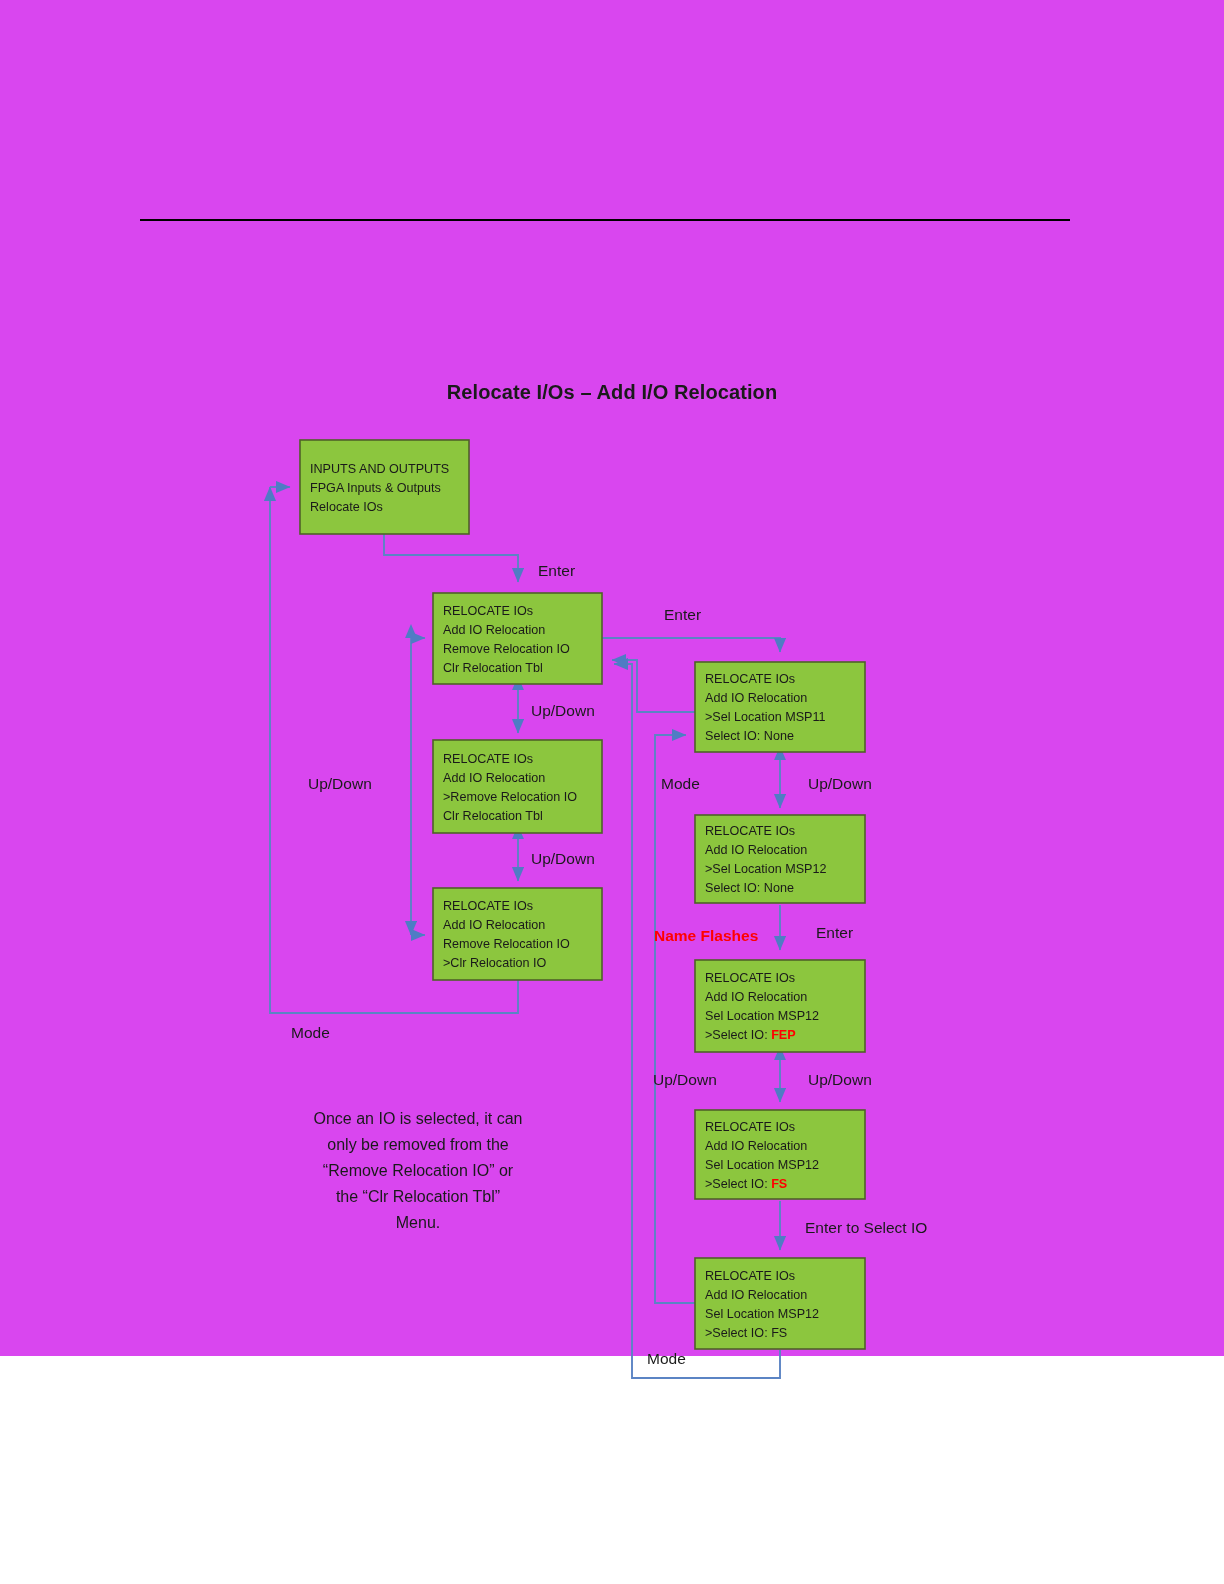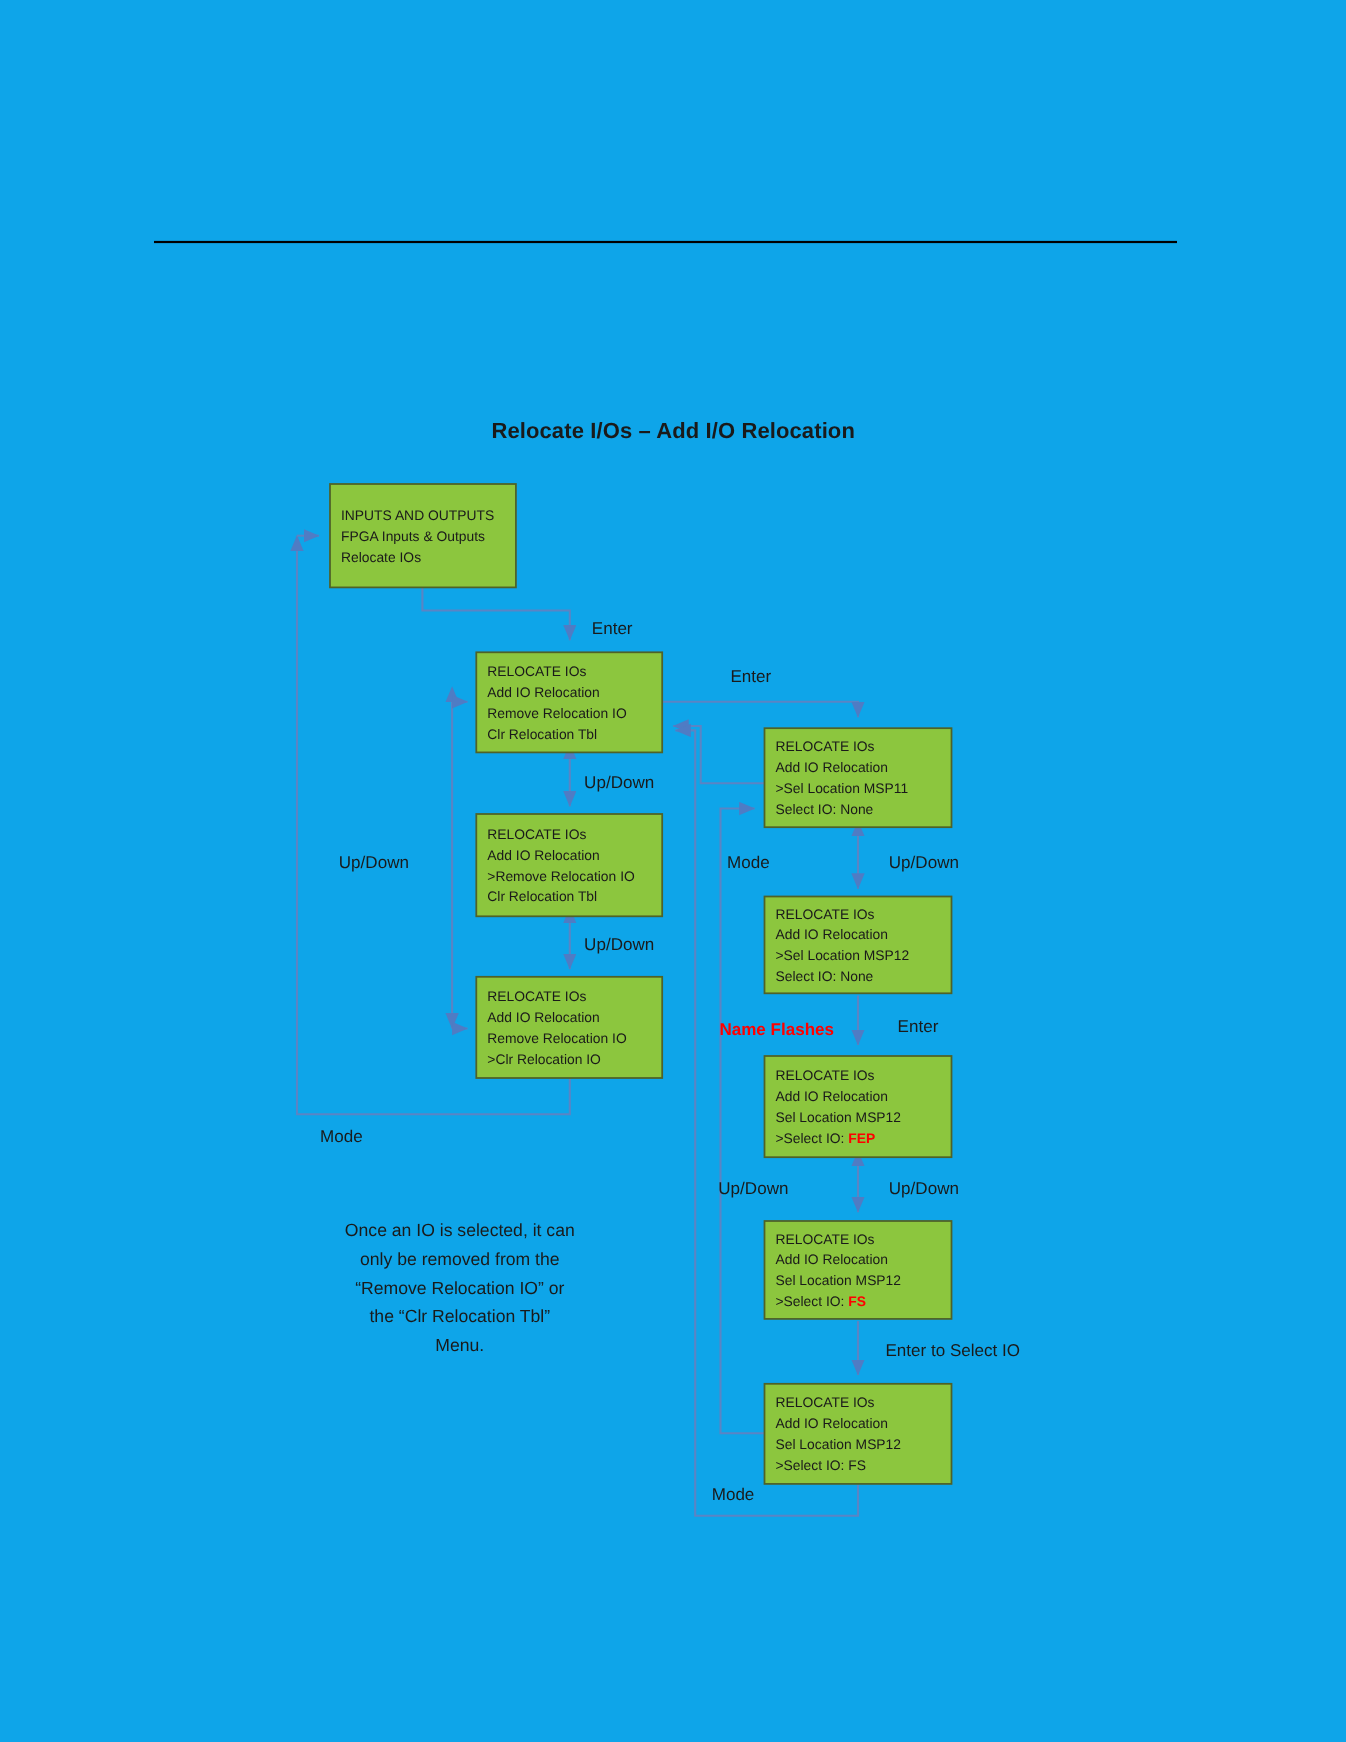--- a/index.html
+++ b/index.html
@@ -11,22 +11,22 @@
     width: 1224px;
     height: 1584px;
     position: relative;
     font-family: "Liberation Sans", sans-serif;
     overflow: hidden;
   }
   #page {
     position: absolute;
     top: 0; left: 0;
     width: 1224px;
-    height: 1584px;
-    background: #0ea5e9;
+    height: 1356px;
+    background: #d946ef;
   }
   .header-rule {
     position: absolute;
     left: 140px;
     top: 219px;
     width: 930px;
     height: 0;
     border-top: 2px solid #000000;
   }
   #diagram-title {

